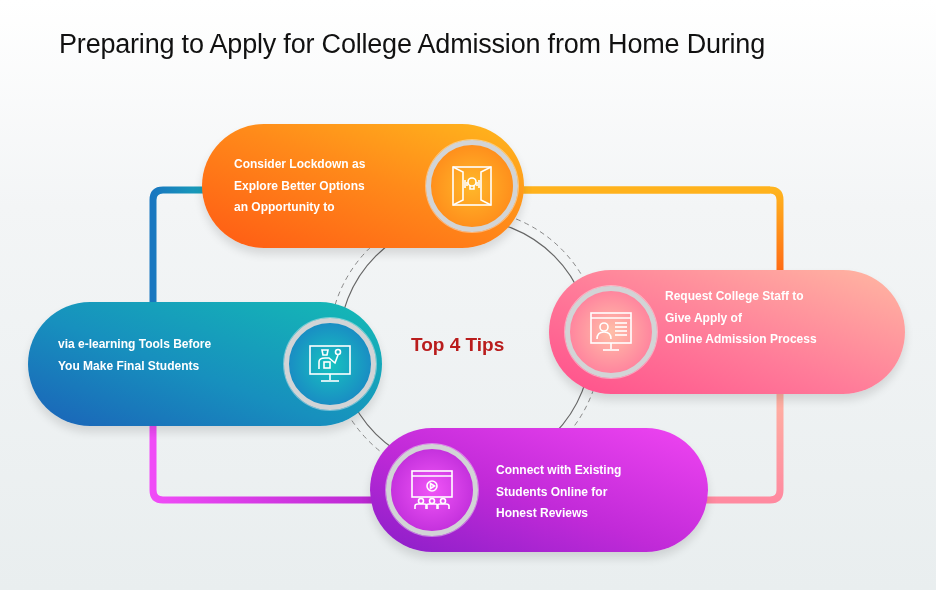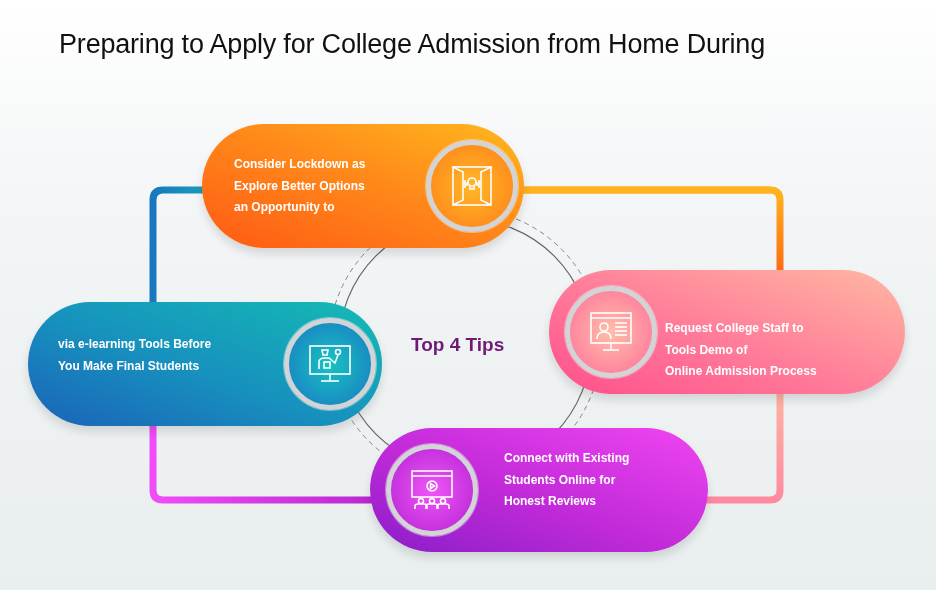--- a/index.html
+++ b/index.html
@@ -23,21 +23,21 @@
   .pill .txt {
     position: absolute; color: #fff; font-weight: bold; font-size: 12px; line-height: 21.5px;
   }
   .pill .txt span { display: block; white-space: nowrap; }
   .disc {
     position: absolute; width: 92px; height: 92px; border-radius: 50%;
     border: 5px solid #d2d4d6; box-shadow: 0 0 0 1px rgba(255,255,255,0.4);
     display: flex; align-items: center; justify-content: center;
   }
   .center-label {
-    position: absolute; left: 411px; top: 334px; font-size: 19px; font-weight: bold; color: #701a75;
+    position: absolute; left: 411px; top: 334px; font-size: 19px; font-weight: bold; color: #b91c1c;
   }
 </style>
 </head>
 <body>
 
 <div class="title">
   <span>Preparing to Apply for College Admission from Home During</span>
 </div>
 
 <svg class="bg" width="936" height="590">
@@ -101,23 +101,23 @@
       <circle cx="16" cy="18" r="4"></circle>
       <path d="M9 30 Q9 23 16 23 Q23 23 23 30"></path>
       <line x1="27" y1="14" x2="39" y2="14"></line>
         <line x1="27" y1="18" x2="39" y2="18"></line>
       <line x1="27" y1="22" x2="39" y2="22"></line>
         <line x1="27" y1="26" x2="39" y2="26"></line>
       <line x1="23" y1="34" x2="23" y2="40"></line>
         <line x1="15" y1="41" x2="31" y2="41"></line>
     </svg>
   </div>
-  <div class="txt" style="left:116px; top:48px;">
+  <div class="txt" style="left:116px; top:16px;">
     <span>Request College Staff to</span>
-    <span>Tools Demo of</span>
+    <span>Give Apply of</span>
     <span>Online Admission Process</span>
   </div>
 </div>
 
 <div class="pill" style="left:28px; top:302px; width:354px; height:124px; background:linear-gradient(20deg,#1b62b8 0%,#1790be 45%,#14bbb5 100%);">
   <div class="txt" style="left:30px; top:32px;">
     <span>via e-learning Tools Before</span>
     <span>You Make Final Students</span>
   </div>
   <div class="disc" style="left:256px; top:16px; background:radial-gradient(circle,#17c3c0 0%,#1a7fc4 90%);">
@@ -141,18 +141,18 @@
       <circle cx="23" cy="19" r="5"></circle>
       <path d="M21.5 16.5 L21.5 21.5 L25.5 19 Z"></path>
       <circle cx="12" cy="34" r="2.5"></circle>
         <circle cx="23" cy="34" r="2.5"></circle>
         <circle cx="34" cy="34" r="2.5"></circle>
       <path d="M6 42 L6 39 Q6 37 9 37 L15 37 Q18 37 18 39 L18 42"></path>
       <path d="M17 42 L17 39 Q17 37 20 37 L26 37 Q29 37 29 39 L29 42"></path>
       <path d="M28 42 L28 39 Q28 37 31 37 L37 37 Q40 37 40 39 L40 42"></path>
     </svg>
   </div>
-  <div class="txt" style="left:126px; top:20px;margin-left:8px;">
+  <div class="txt" style="left:126px; top:32px;">
     <span>Connect with Existing</span>
     <span>Students Online for</span>
     <span>Honest Reviews</span>
   </div>
 </div>
 
 </body></html>

